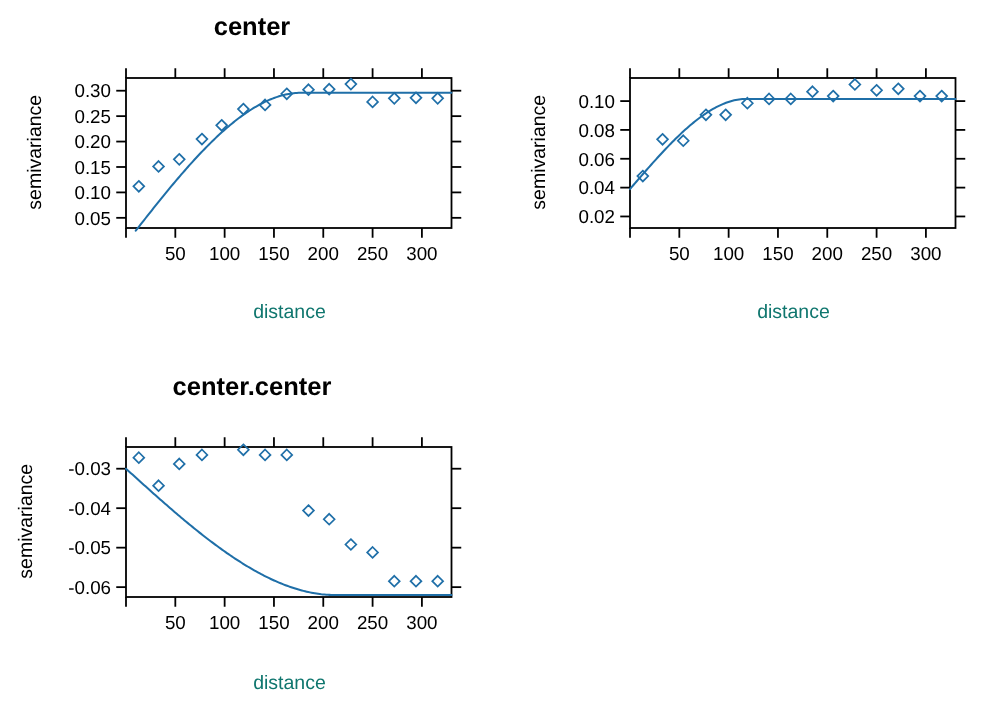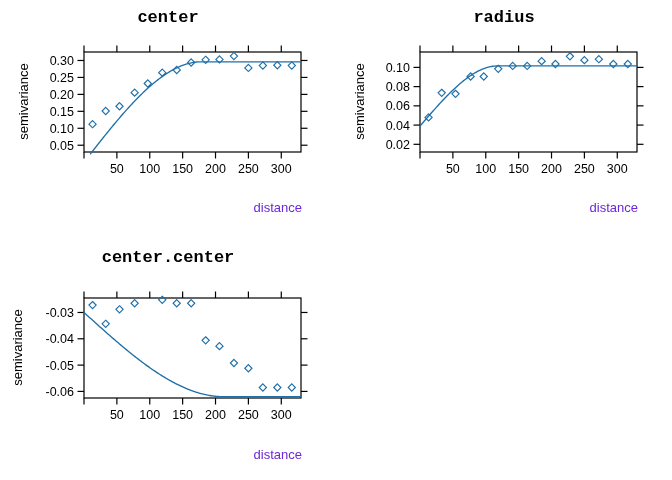--- a/index.html
+++ b/index.html
@@ -28,42 +28,42 @@
   .panel-title {
     position: absolute;
     top: 8px;
     left: 0;
     width: 336px;
     text-align: center;
     font-size: 17px;
     font-weight: bold;
     color: #000000;
     letter-spacing: 0px;
-    font-family: Liberation Mono, monospace;
+    font-family: Liberation Sans, sans-serif;
   }
   .plot-svg {
     position: absolute;
     left: 0;
     top: 0;
     overflow: visible;
   }
   .ylab {
     position: absolute;
     font-size: 13px;
     color: #000000;
     transform-origin: 50% 50%;
     transform: rotate(-90deg);
     white-space: nowrap;
     text-align: center;
   }
   .xlab {
     position: absolute;
     font-size: 13px;
-    color: #6d28d9;
-    text-align: right;
+    color: #0f766e;
+    text-align: center;
     white-space: nowrap;
   }
 </style>
 </head>
 <body>
 
 <div id="page">
 
   <div class="panel" style="left:0px; top:0px;">
     <div class="panel-title">center</div>
@@ -122,21 +122,20 @@
         <polygon points="219.46060606060607,55.85762711864407 223.06060606060606,59.45762711864407 219.46060606060607,63.05762711864407 215.86060606060607,59.45762711864407" fill="none" stroke="#1f6fa8" stroke-width="1.15"></polygon>
         <polygon points="233.92727272727274,52.46779661016949 237.52727272727273,56.067796610169495 233.92727272727274,59.667796610169496 230.32727272727274,56.067796610169495" fill="none" stroke="#1f6fa8" stroke-width="1.15"></polygon>
         <polygon points="248.3939393939394,64.33220338983052 251.9939393939394,67.93220338983052 248.3939393939394,71.53220338983051 244.7939393939394,67.93220338983052" fill="none" stroke="#1f6fa8" stroke-width="1.15"></polygon>
         <polygon points="262.8606060606061,61.95932203389831 266.4606060606061,65.55932203389831 262.8606060606061,69.1593220338983 259.26060606060605,65.55932203389831" fill="none" stroke="#1f6fa8" stroke-width="1.15"></polygon>
         <polygon points="277.3272727272727,61.620338983050864 280.92727272727274,65.22033898305087 277.3272727272727,68.82033898305086 273.7272727272727,65.22033898305087" fill="none" stroke="#1f6fa8" stroke-width="1.15"></polygon>
         <polygon points="291.79393939393935,61.95932203389831 295.3939393939394,65.55932203389831 291.79393939393935,69.1593220338983 288.19393939393933,65.55932203389831" fill="none" stroke="#1f6fa8" stroke-width="1.15"></polygon>
       </svg>
   </div>
 
   <div class="panel" style="left:336px; top:0px;">
-    <div class="panel-title">radius</div>
     <div class="ylab" style="left:-32px; top:94px; width:110px;">semivariance</div>
     <div class="xlab" style="left:84px; top:200px; width:218px;">distance</div>
     <svg class="plot-svg" id="svg-radius" width="336" height="240">
         <rect x="84" y="52" width="217" height="100" fill="none" stroke="#000000" stroke-width="1.2"></rect>
         <line x1="84" y1="152" x2="84" y2="158.5" stroke="#000000" stroke-width="1.2"></line>
         <line x1="116.87878787878788" y1="152" x2="116.87878787878788" y2="158.5" stroke="#000000" stroke-width="1.2"></line>
         <text x="116.87878787878788" y="173" text-anchor="middle" font-family="&quot;Liberation Sans&quot;, sans-serif" font-size="12.5" fill="#000000">50</text>
         <line x1="149.75757575757575" y1="152" x2="149.75757575757575" y2="158.5" stroke="#000000" stroke-width="1.2"></line>
         <text x="149.75757575757575" y="173" text-anchor="middle" font-family="&quot;Liberation Sans&quot;, sans-serif" font-size="12.5" fill="#000000">100</text>
         <line x1="182.63636363636363" y1="152" x2="182.63636363636363" y2="158.5" stroke="#000000" stroke-width="1.2"></line>

